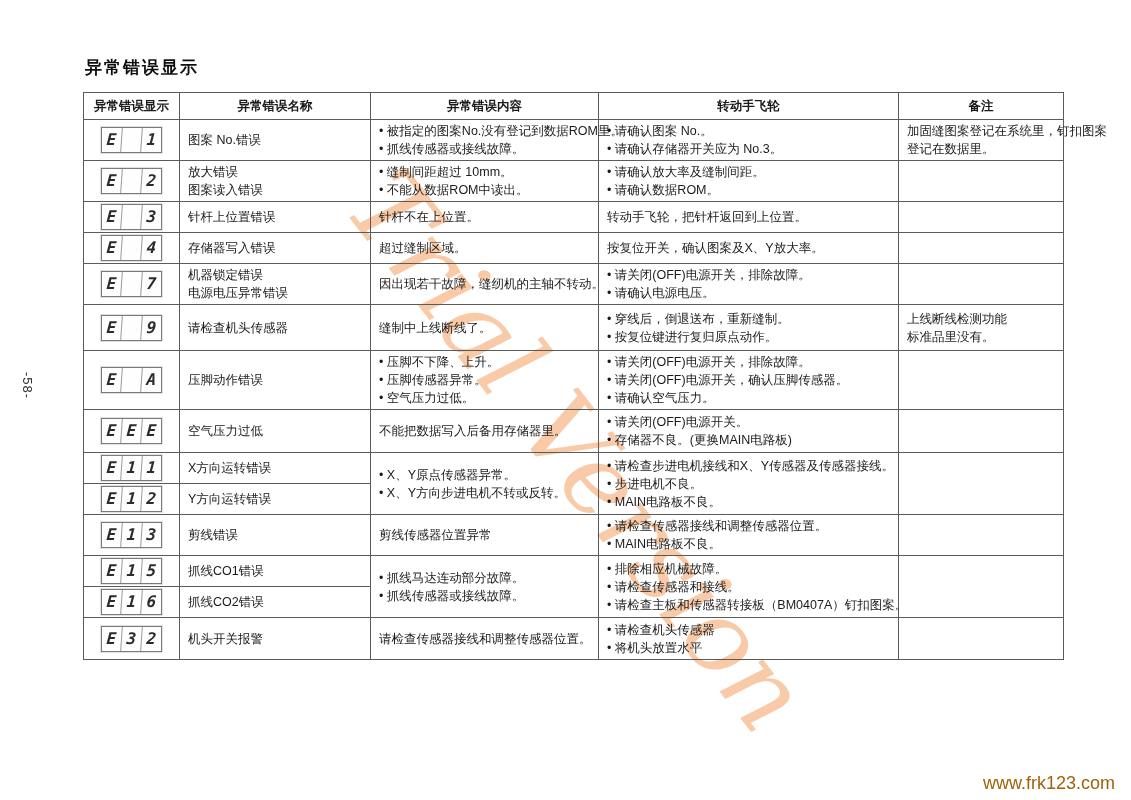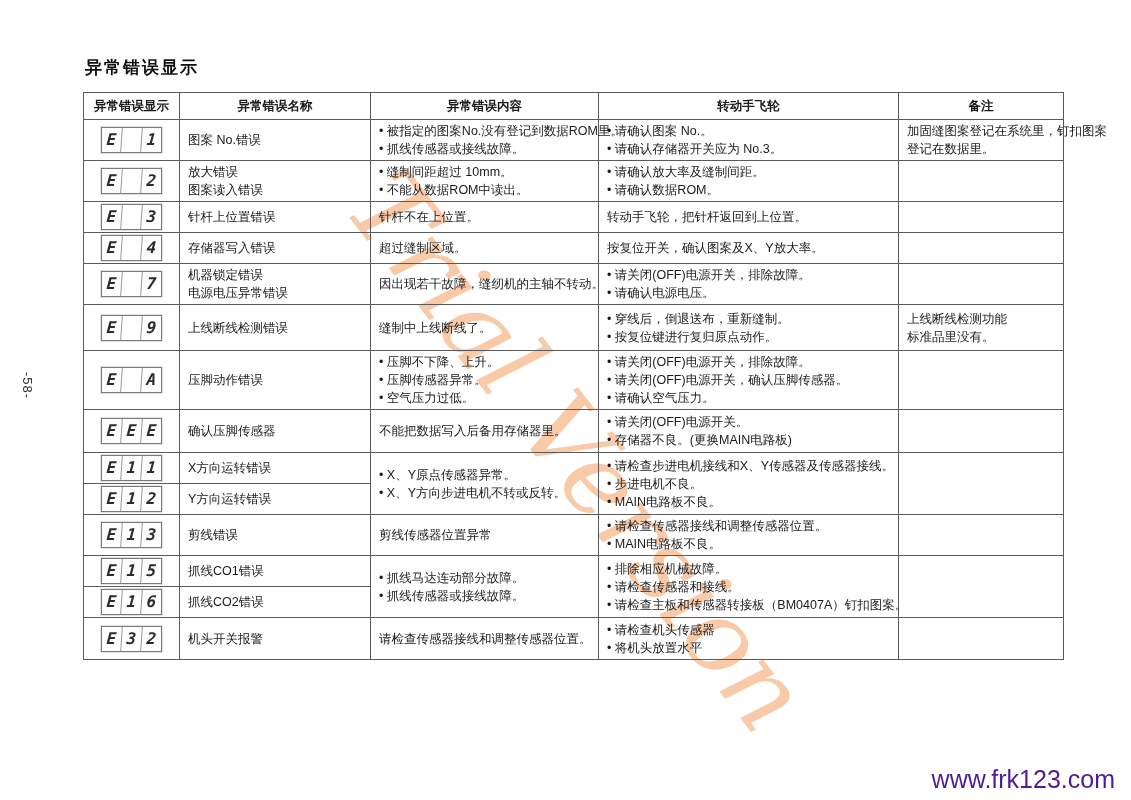--- a/index.html
+++ b/index.html
@@ -49,21 +49,21 @@
   }
   .seg-cell:first-child{border-left:none;}
   .cell-line{white-space:nowrap;}
   .side-page-number{
     position:absolute;left:14px;top:378px;z-index:1;
     font-size:13px;color:#333;letter-spacing:1px;
     transform:rotate(90deg);transform-origin:center center;
   }
   .footer-url{
     position:absolute;right:16px;bottom:6px;z-index:2;
-    font-size:25px;color:#4c1d95;text-decoration:none;
+    font-size:18px;color:#a16207;text-decoration:none;
     font-family:"Liberation Sans",sans-serif;
   }
 </style>
 </head>
 <body>
 
 <div class="page-title">异常错误显示</div>
 
 <div class="watermark">Trial Version</div>
 
@@ -196,21 +196,21 @@
 
   <tr style="height:46px">
     <td class="code-td">
       <span class="seg-box">
             <span class="seg-cell">E</span>
             <span class="seg-cell"></span>
             <span class="seg-cell">9</span>
           </span>
     </td>
     <td>
-          <div class="cell-line">上线断线检测错误</div>
+          <div class="cell-line">请检查机头传感器</div>
         </td>
     <td>
           <div class="cell-line">缝制中上线断线了。</div>
         </td>
     <td>
           <div class="cell-line">• 穿线后，倒退送布，重新缝制。</div>
           <div class="cell-line">• 按复位键进行复归原点动作。</div>
         </td>
     <td>
           <div class="cell-line">上线断线检测功能</div>
@@ -244,21 +244,21 @@
 
   <tr style="height:43px">
     <td class="code-td">
       <span class="seg-box">
             <span class="seg-cell">E</span>
             <span class="seg-cell">E</span>
             <span class="seg-cell">E</span>
           </span>
     </td>
     <td>
-          <div class="cell-line">确认压脚传感器</div>
+          <div class="cell-line">空气压力过低</div>
         </td>
     <td>
           <div class="cell-line">不能把数据写入后备用存储器里。</div>
         </td>
     <td>
           <div class="cell-line">• 请关闭(OFF)电源开关。</div>
           <div class="cell-line">• 存储器不良。(更换MAIN电路板)</div>
         </td>
     <td></td>
   </tr>

